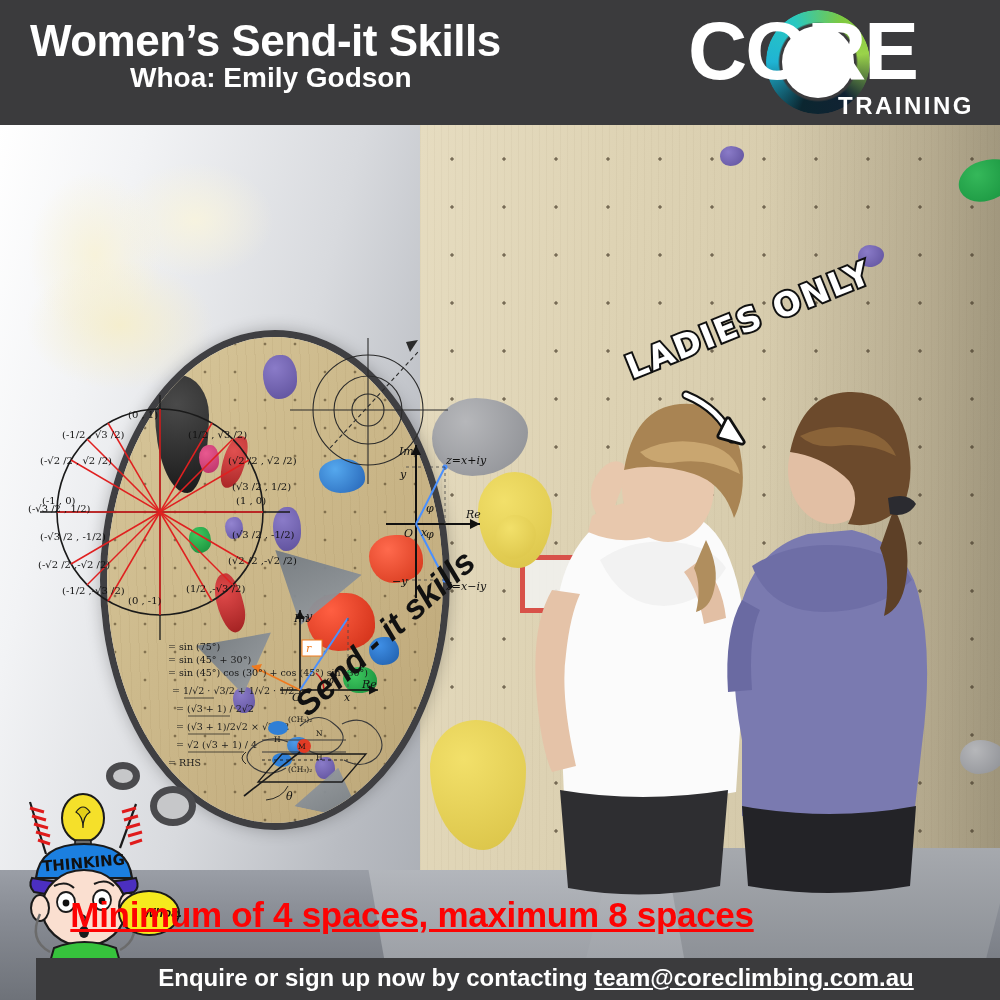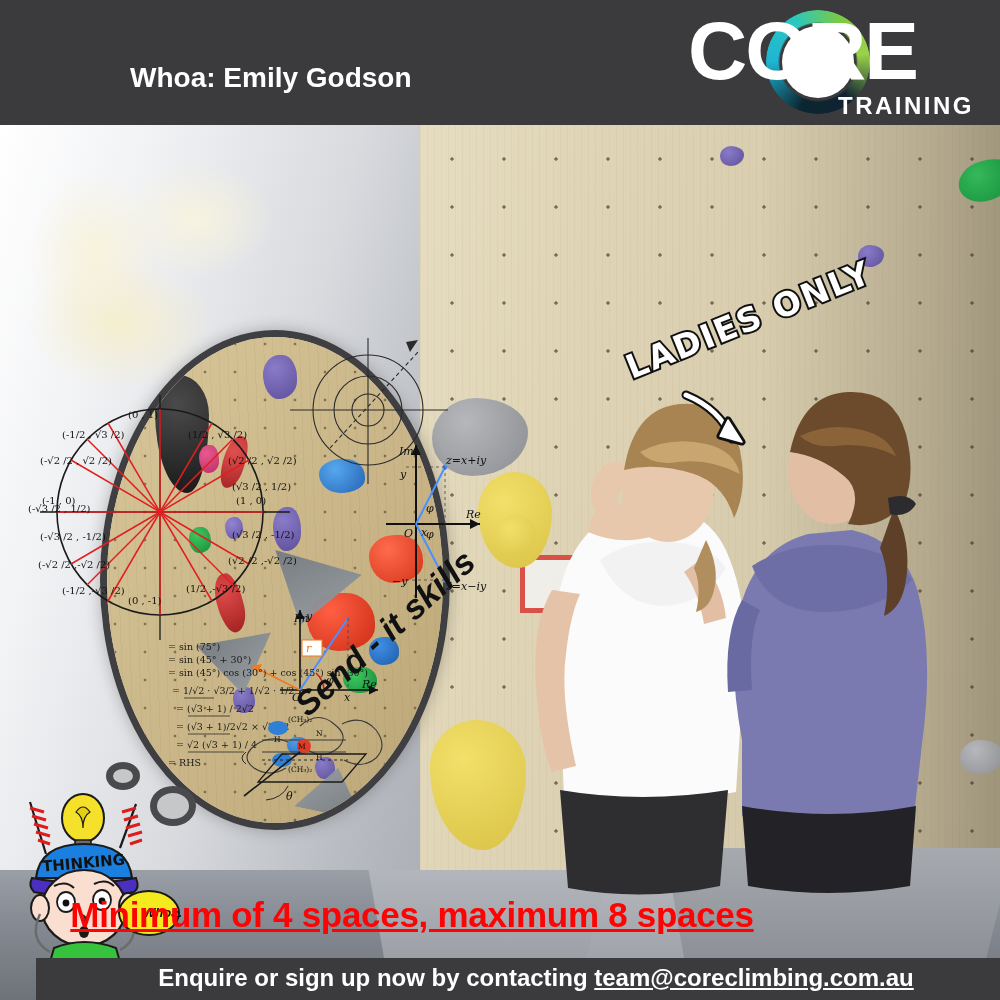--- a/index.html
+++ b/index.html
@@ -393,20 +393,21 @@
 
     <g fill="none">
       <path d="M686 395 q34 14 46 44" stroke="#111" stroke-width="9" stroke-linecap="round"></path>
       <path d="M686 395 q34 14 46 44" stroke="#fff" stroke-width="5" stroke-linecap="round"></path>
       <path d="M742 442 l-22 -6 l8 -16 z" fill="#111" stroke="#111" stroke-width="7" stroke-linejoin="round"></path>
       <path d="M742 442 l-22 -6 l8 -16 z" fill="#fff" stroke="#fff" stroke-width="1.5" stroke-linejoin="round"></path>
     </g>
   </svg>
 
   <div class="header">
+    <div class="title">Women’s Send-it Skills</div>
     <div class="coach">Whoa: Emily Godson</div>
     <div class="logo">
       <div class="ring" style="background:conic-gradient(from 200deg,#0b2630 0deg,#1fb4d4 70deg,#29c8c0 130deg,#7ec93f 190deg,#9ad34a 240deg,#123 300deg,#0b2630 360deg);
                   -webkit-mask:radial-gradient(circle, transparent 0 38px, #000 40px);
                   mask:radial-gradient(circle, transparent 0 38px, #000 40px);"></div>
       <div class="word">CORE</div>
       <div class="ohole"></div>
       <div class="sub">TRAINING</div>
     </div>
   </div>

